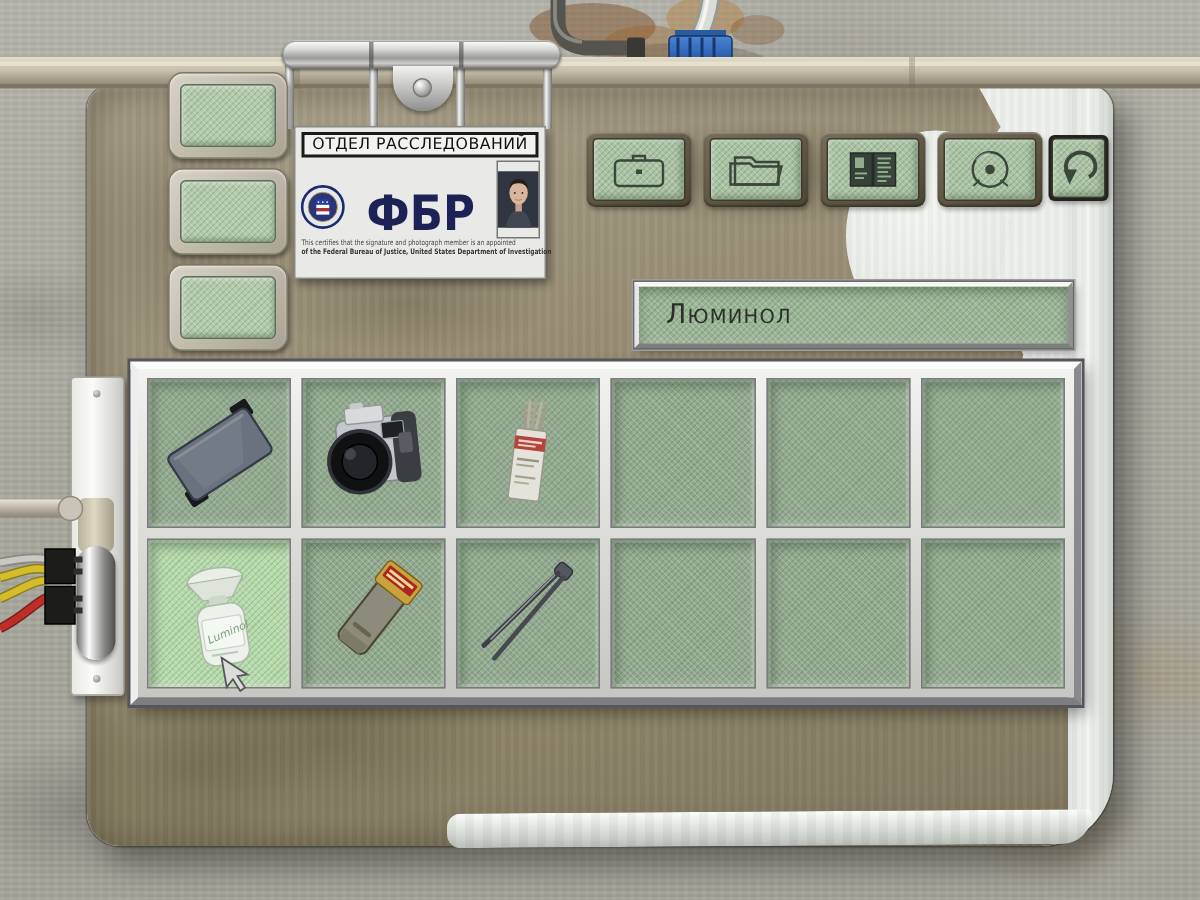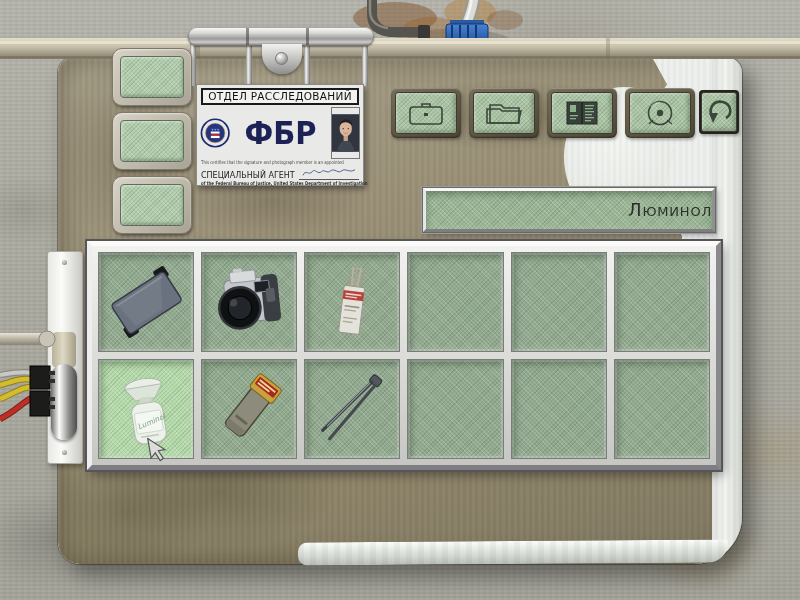--- a/index.html
+++ b/index.html
@@ -82,21 +82,21 @@
     background:linear-gradient(180deg,#f2f2f0,#bdbdbb 55%,#8e8e8c);
     box-shadow:0 2px 3px rgba(0,0,0,.35);}
   #clip-pin{position:absolute;left:13px;top:8px;width:11px;height:11px;border-radius:50%;
     background:radial-gradient(circle at 35% 30%,#fff,#9a9a98 70%,#6e6e6c);border:1px solid #77777a;}
   #card{
     left:196px;top:84px;width:166px;height:100px;background:#e9e9e7;z-index:6;
     border:1px solid #8a8a86;box-shadow:2px 3px 6px rgba(0,0,0,.45);
   }
   #card-title{margin:3px 4px 2px;border:2px solid #1a1a1a;background:#f2f2f0;
     font-size:10.5px;line-height:13px;text-align:center;color:#111;letter-spacing:.3px;white-space:nowrap;overflow:hidden;}
-  #card-mid{display:flex;align-items:center;height:52px;padding:0 3px;gap:14px;}
+  #card-mid{display:flex;align-items:flex-end;height:52px;padding:0 3px;gap:14px;}
   #card-agency{flex:1;text-align:center;font-size:29px;font-weight:bold;color:#1c2156;
     transform:scaleY(1.12);letter-spacing:0;}
   #card-photo{width:38px;height:50px;border:1px solid #777;}
   .tinyline{font-size:5px;color:#444;white-space:nowrap;overflow:visible;margin:0 4px;
     transform:scaleX(.78);transform-origin:left center;width:128%;}
   #card-agent{margin:1px 4px 0;display:flex;align-items:flex-end;gap:4px;font-size:8px;color:#222;white-space:nowrap;}
   #sig-box{border-bottom:1px solid #555;height:13px;}
 
   
   .side-btn{left:112px;width:78px;height:56px;border-radius:10px;z-index:5;
@@ -117,21 +117,21 @@
   .tool-bez.back .tool-btn{inset:2px;}
   .icon{stroke:#3c473b;fill:none;stroke-width:1.6;}
 
   
   .metal-field{
     border:3px solid;border-color:#f7f7f5 #90908e #7e7e7c #e6e6e4;z-index:5;
     box-shadow:0 0 0 1px #68686a, 0 0 0 2px #9c9c98, 2px 3px 6px rgba(0,0,0,.35);
     background-color:#9ab595;
   }
   .field-inner{position:absolute;inset:0;box-shadow:inset 0 3px 7px rgba(25,45,25,.4), inset 0 -2px 4px rgba(255,255,255,.22);}
-  .field-text{position:relative;display:block;color:#2a3029;font-variant:small-caps;letter-spacing:.8px;text-align:right;}
+  .field-text{position:relative;display:block;color:#2a3029;font-variant:small-caps;letter-spacing:.8px;}
   #name-field{left:423px;top:188px;width:286px;height:38px;}
   #name-field .field-text{font-size:18px;line-height:38px;padding-left:18px;}
   #desc-field{left:86px;top:482px;width:628px;height:52px;}
   #desc-field .field-text{font-size:14.5px;padding:7px 0 0 14px;}
 
   
   #grid{
     left:87px;top:241px;width:634px;height:229px;z-index:5;box-sizing:border-box;
     border:5px solid;border-color:#fbfbf9 #8a8a8e #7e7e82 #eeeeec;
     background:linear-gradient(180deg,#f2f2f0,#c6c6c2);
@@ -278,26 +278,20 @@
         <path d="M7 52 Q10 36 19 36 Q28 36 31 52 Z" fill="#414752"></path>
         <rect x="16" y="28" width="6" height="9" fill="#c7a287"></rect>
         <ellipse cx="19" cy="20" rx="8.5" ry="10.5" fill="#d8b59b"></ellipse>
         <path d="M10 16 Q12 7 19 7 Q27 7 28 16 Q24 11 19 11 Q13 11 10 16 Z" fill="#241f1c"></path>
         <circle cx="15.5" cy="20" r=".9" fill="#2e2a26"></circle>
           <circle cx="22.5" cy="20" r=".9" fill="#2e2a26"></circle>
         <path d="M16 26 Q19 27.5 22 26" stroke="#a87c64" stroke-width=".9" fill="none"></path>
       </svg>
     </div>
     <div class="tinyline">This certifies that the signature and photograph member is an appointed</div>
-    <div id="card-agent">
-      <span>СПЕЦИАЛЬНЫЙ АГЕНТ</span>
-      <svg id="sig-box" width="60" height="14" viewBox="0 0 60 14">
-        <path d="M2 10 C5 3 8 11 12 6 C15 2 18 10 22 6 C25 3 28 9 32 5 C36 2 40 9 44 5 C48 2 52 8 58 4" stroke="#4a5a8a" stroke-width="1" fill="none"></path>
-      </svg>
-    </div>
     <div class="tinyline" style="font-weight:bold;color:#333">of the Federal Bureau of Justice, United States Department of Investigation</div>
   </div>
 
   <div class="abs side-btn" style="top:48px">
     <div class="side-btn-in tex"></div>
     </div>
   <div class="abs side-btn" style="top:112px">
     <div class="side-btn-in tex"></div>
     </div>
   <div class="abs side-btn" style="top:176px">

